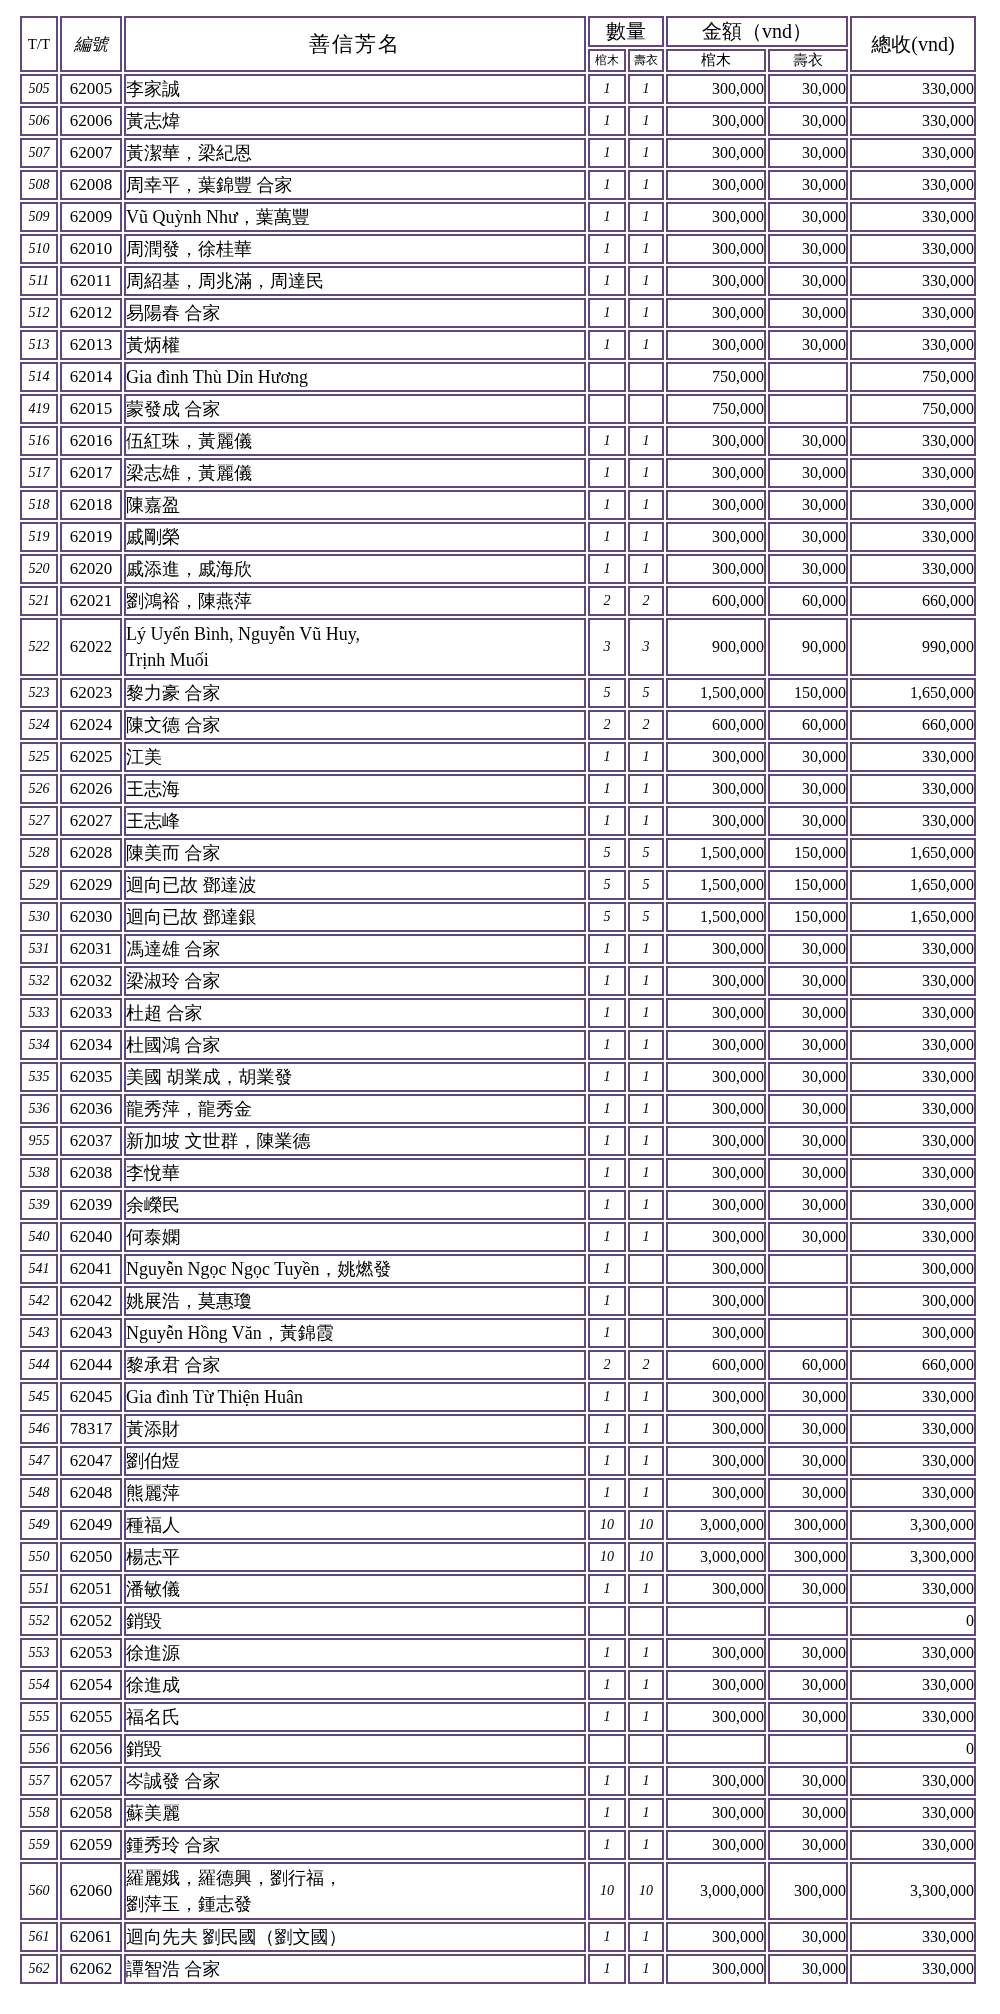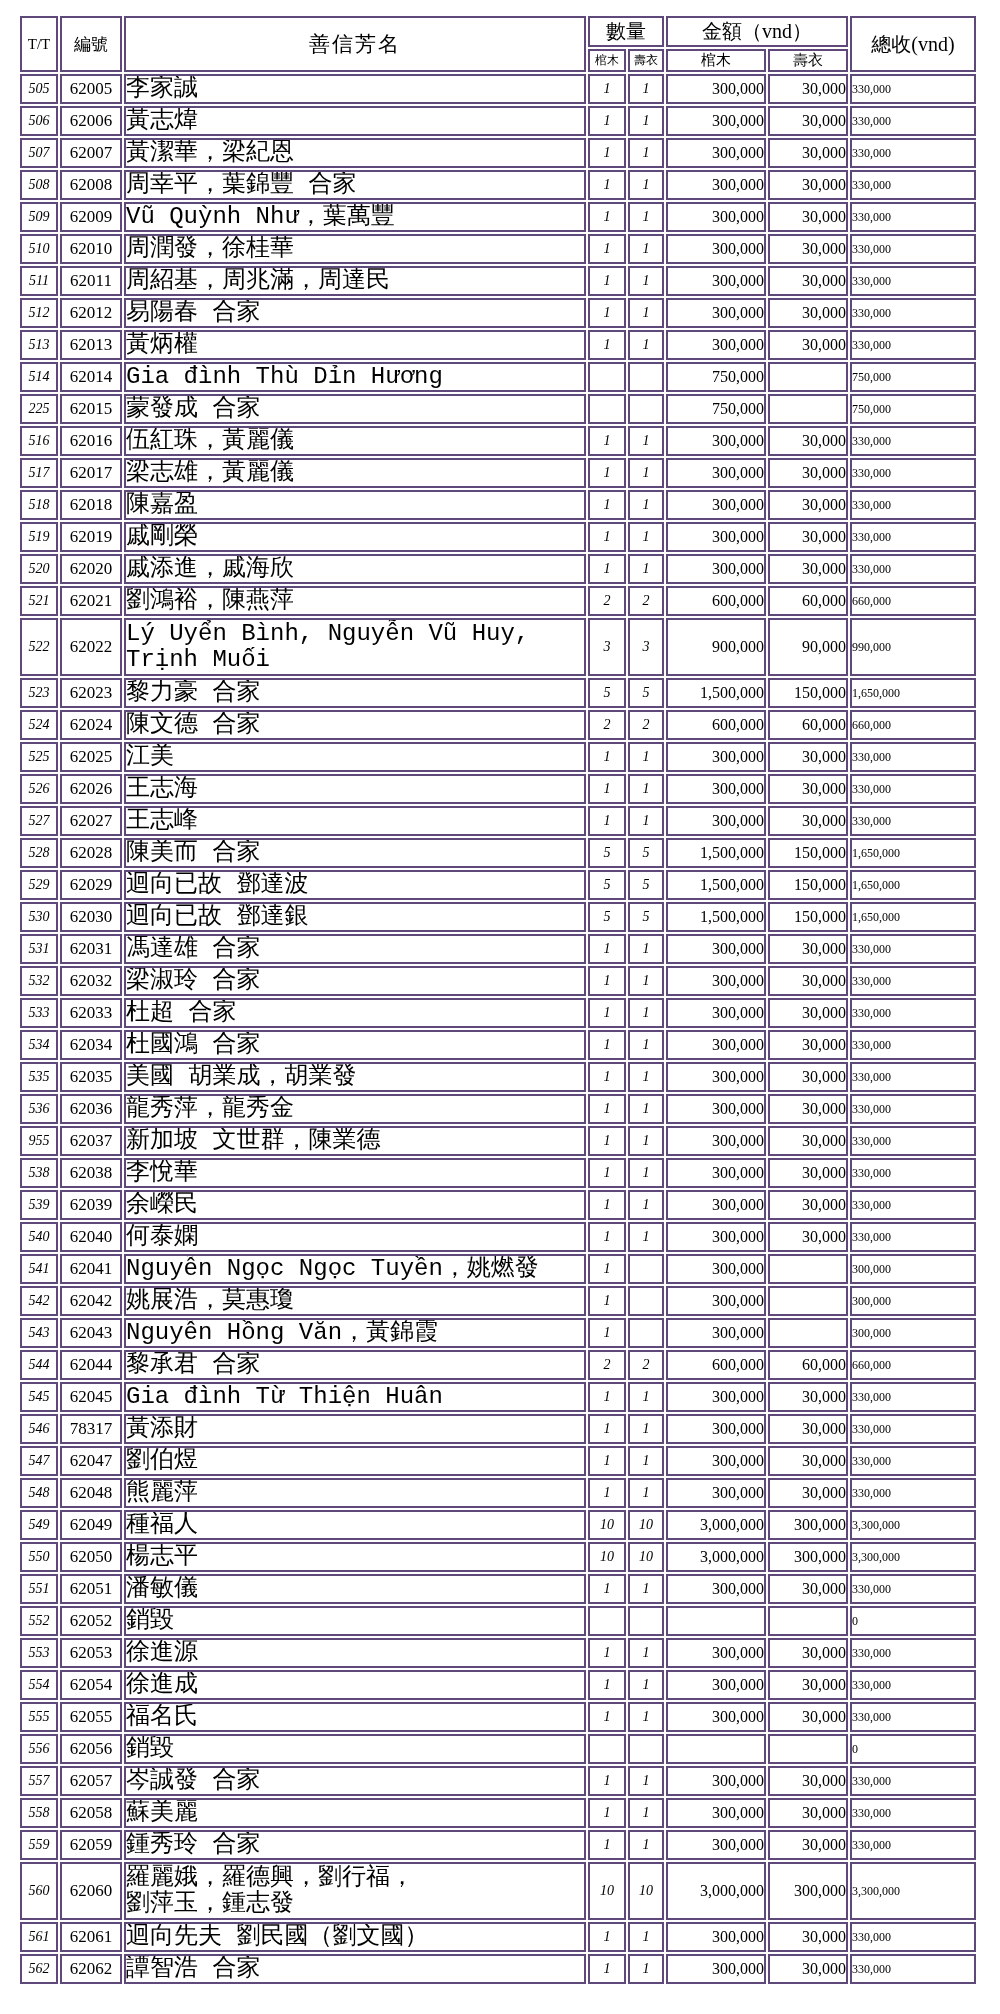--- a/index.html
+++ b/index.html
@@ -36,40 +36,40 @@
   col.c-name{width:462px;}
   col.c-qc{width:38px;}
   col.c-qs{width:36px;}
   col.c-ac{width:100px;}
   col.c-as{width:80px;}
   col.c-total{width:126px;}
 
   
   thead th{background:var(--header-bg);text-align:center;font-weight:bold;}
   th.h-tt{font-size:15px;}
-  th.h-id{font-size:17px;}
+  th.h-id{font-size:17px;font-style:italic;}
   th.h-name{font-size:21px;letter-spacing:2px;}
   th.h-qty{font-size:20px;height:24px;}
   th.h-amount{font-size:20px;}
   th.h-total{font-size:20px;}
   th.h-sub-sm{font-size:12px;height:22px;}
   th.h-sub{font-size:15px;}
 
   
   tbody tr{height:27px;margin-left:24px;}
   tbody tr.tall{height:58px;}
   td.tt{font-style:italic;font-size:14px;text-align:center;}
   td.id{font-weight:bold;font-size:17px;text-align:center;font-family:Liberation Serif, serif;}
   td.name{
-    font-weight:bold;font-size:24px;text-align:left;
-    padding-left:5px;white-space:pre-line;line-height:26px;font-family:Liberation Mono, monospace;
+    font-weight:bold;font-size:18px;text-align:left;
+    padding-left:5px;white-space:pre-line;line-height:26px;
   }
   td.qc,td.qs{font-style:italic;font-size:14px;text-align:center;}
   td.ac,td.as{font-size:16px;text-align:right;padding-right:8px;}
-  td.total{font-size:12px;font-weight:bold;padding-right:6px;}
+  td.total{font-size:16px;font-weight:bold;text-align:right;padding-right:6px;}
 </style>
 </head>
 <body>
 
 <div class="page">
   <table class="ledger">
     <colgroup>
       <col class="c-tt">
         <col class="c-id">
         <col class="c-name">
@@ -190,21 +190,21 @@
           <td class="tt">514</td>
           <td class="id">62014</td>
           <td class="name">Gia đình Thù Dỉn Hương</td>
           <td class="qc"></td>
           <td class="qs"></td>
           <td class="ac">750,000</td>
           <td class="as"></td>
           <td class="total">750,000</td>
         </tr>
         <tr>
-          <td class="tt">225</td>
+          <td class="tt">419</td>
           <td class="id">62015</td>
           <td class="name">蒙發成 合家</td>
           <td class="qc"></td>
           <td class="qs"></td>
           <td class="ac">750,000</td>
           <td class="as"></td>
           <td class="total">750,000</td>
         </tr>
         <tr>
           <td class="tt">516</td>

